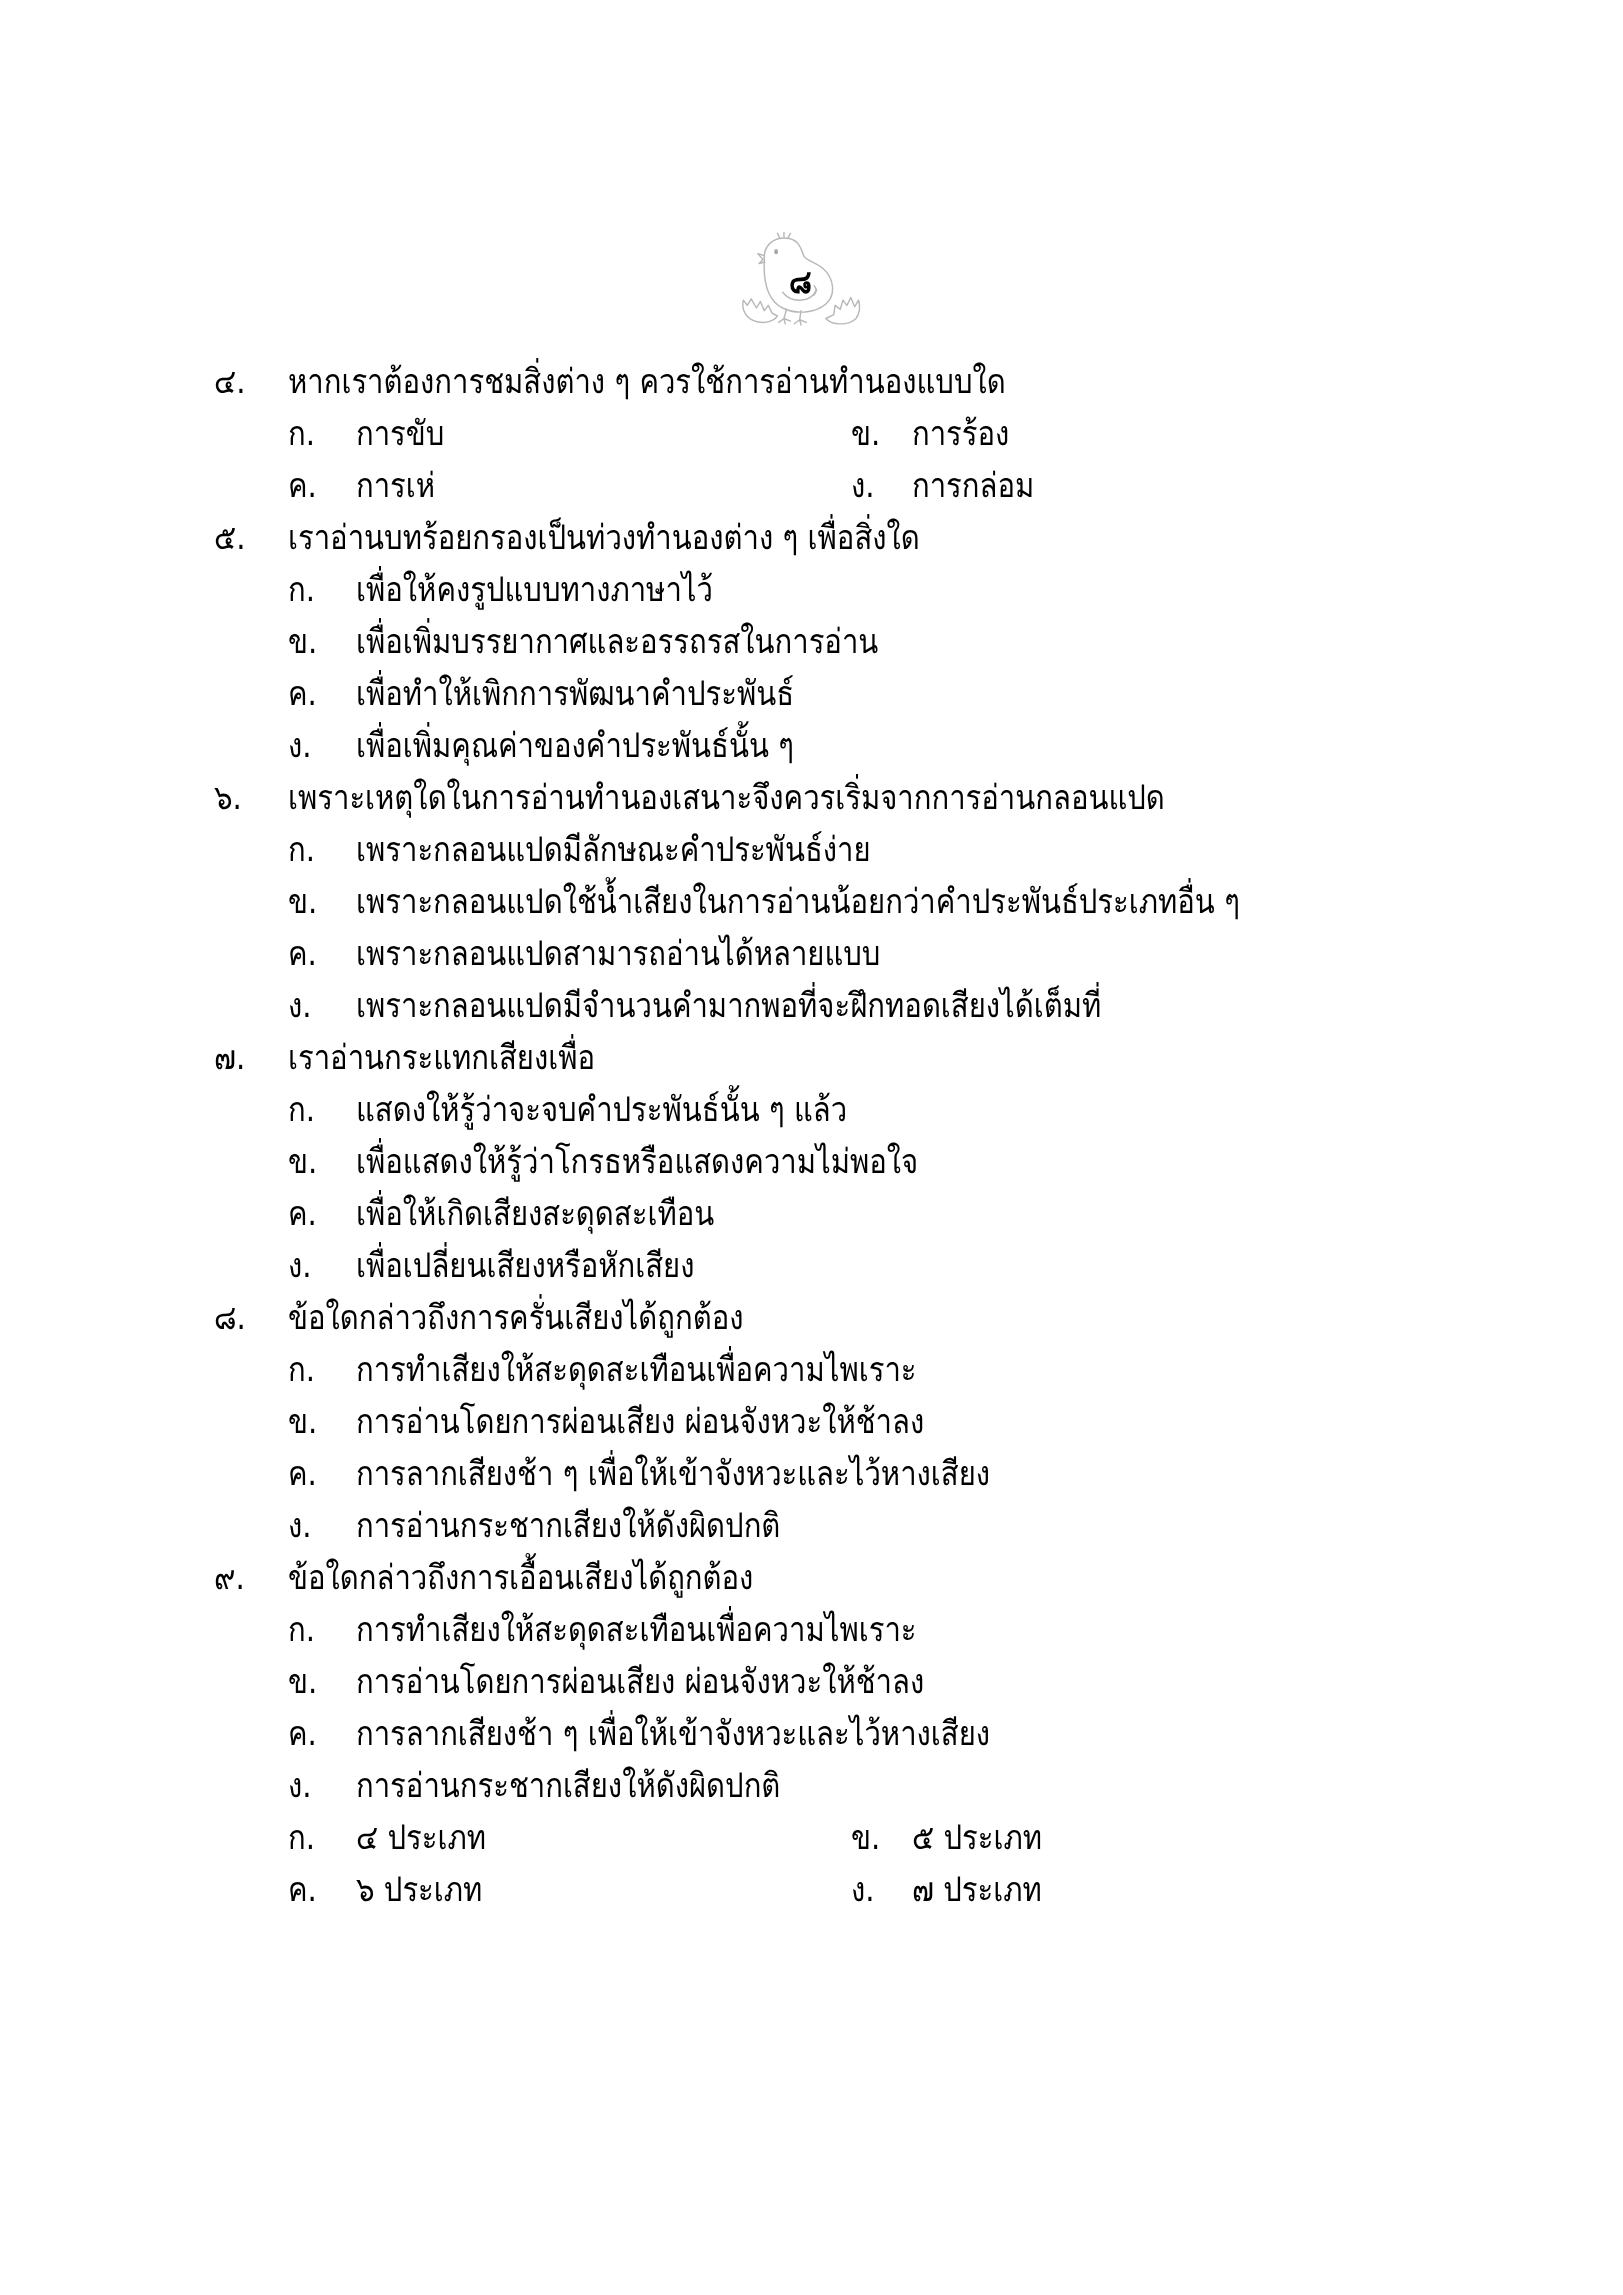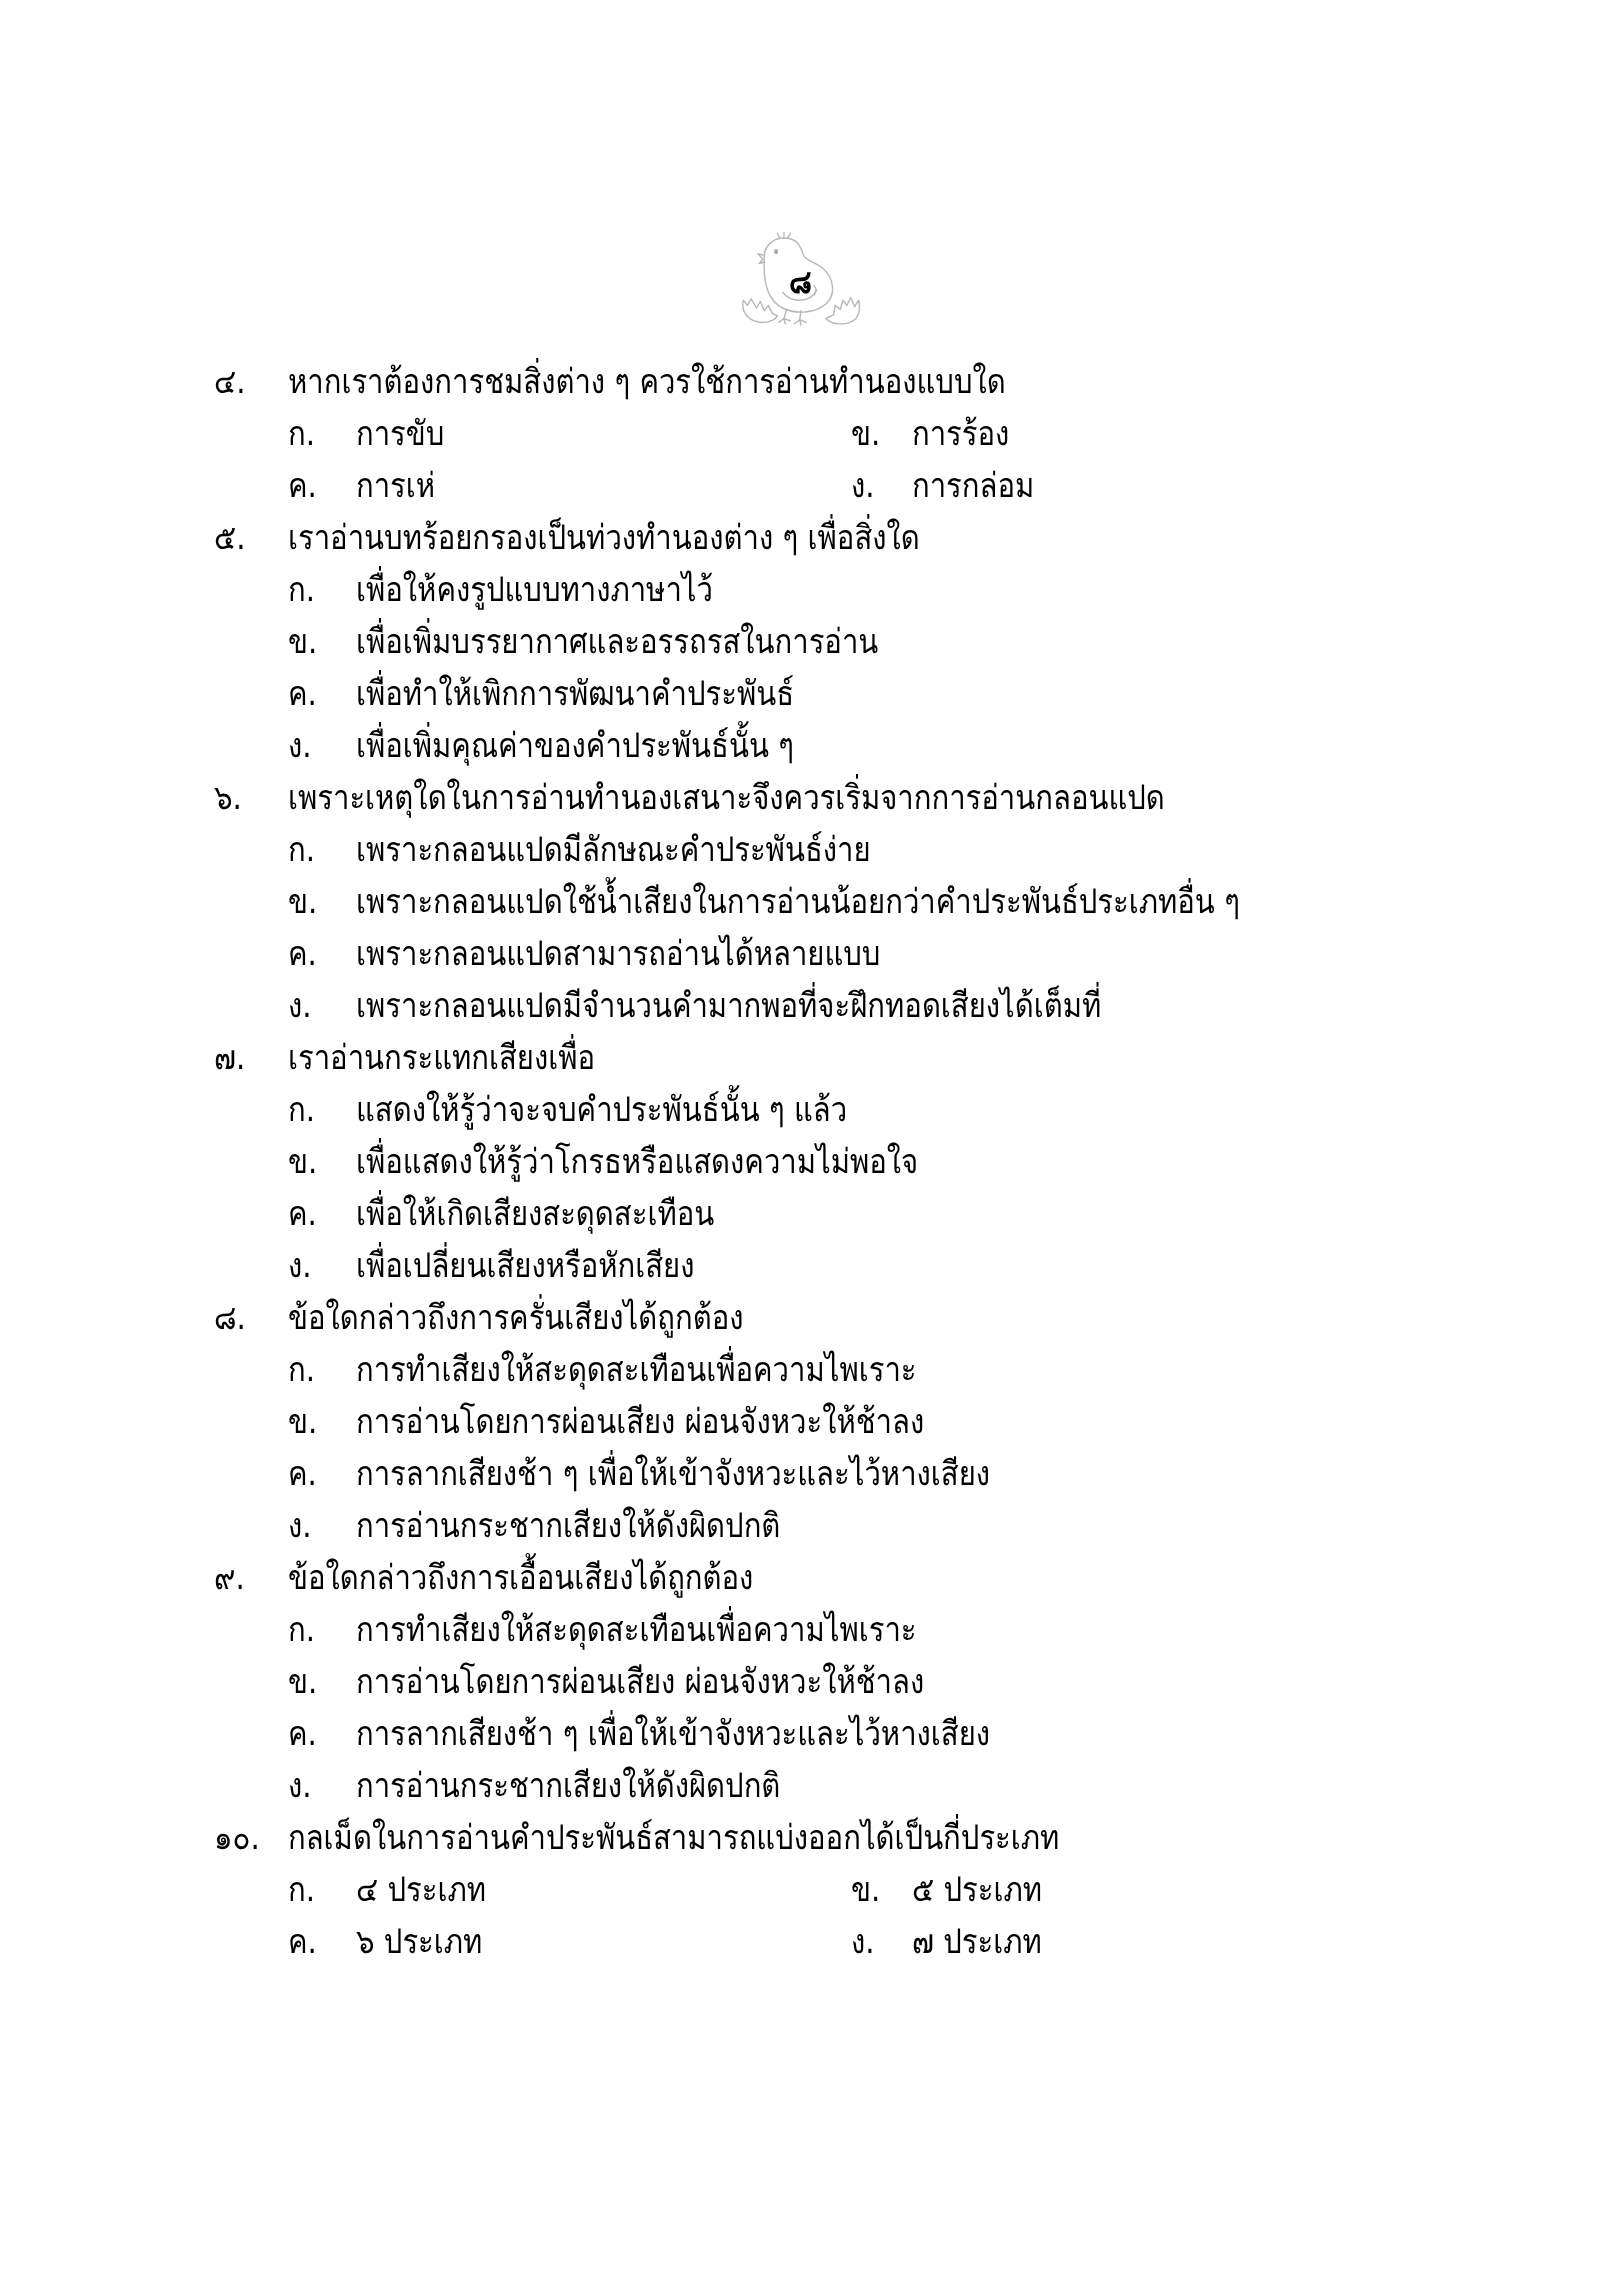--- a/index.html
+++ b/index.html
@@ -226,24 +226,20 @@
     <div class="line">
       <span class="o-label">ค.</span>
       <span class="o-text">การลากเสียงช้า ๆ  เพื่อให้เข้าจังหวะและไว้หางเสียง</span>
     </div>
     <div class="line">
       <span class="o-label">ง.</span>
       <span class="o-text">การอ่านกระชากเสียงให้ดังผิดปกติ</span>
     </div>
 
     <div class="line">
-      <span class="q-num">๑๐.</span>
-      <span class="q-text">กลเม็ดในการอ่านคำประพันธ์สามารถแบ่งออกได้เป็นกี่ประเภท</span>
-    </div>
-    <div class="line">
       <span class="o-label">ก.</span>
       <span class="o-text">๔  ประเภท</span>
       <span class="o-label-r">ข.</span>
       <span class="o-text-r">๕  ประเภท</span>
     </div>
     <div class="line">
       <span class="o-label">ค.</span>
       <span class="o-text">๖  ประเภท</span>
       <span class="o-label-r">ง.</span>
       <span class="o-text-r">๗  ประเภท</span>

